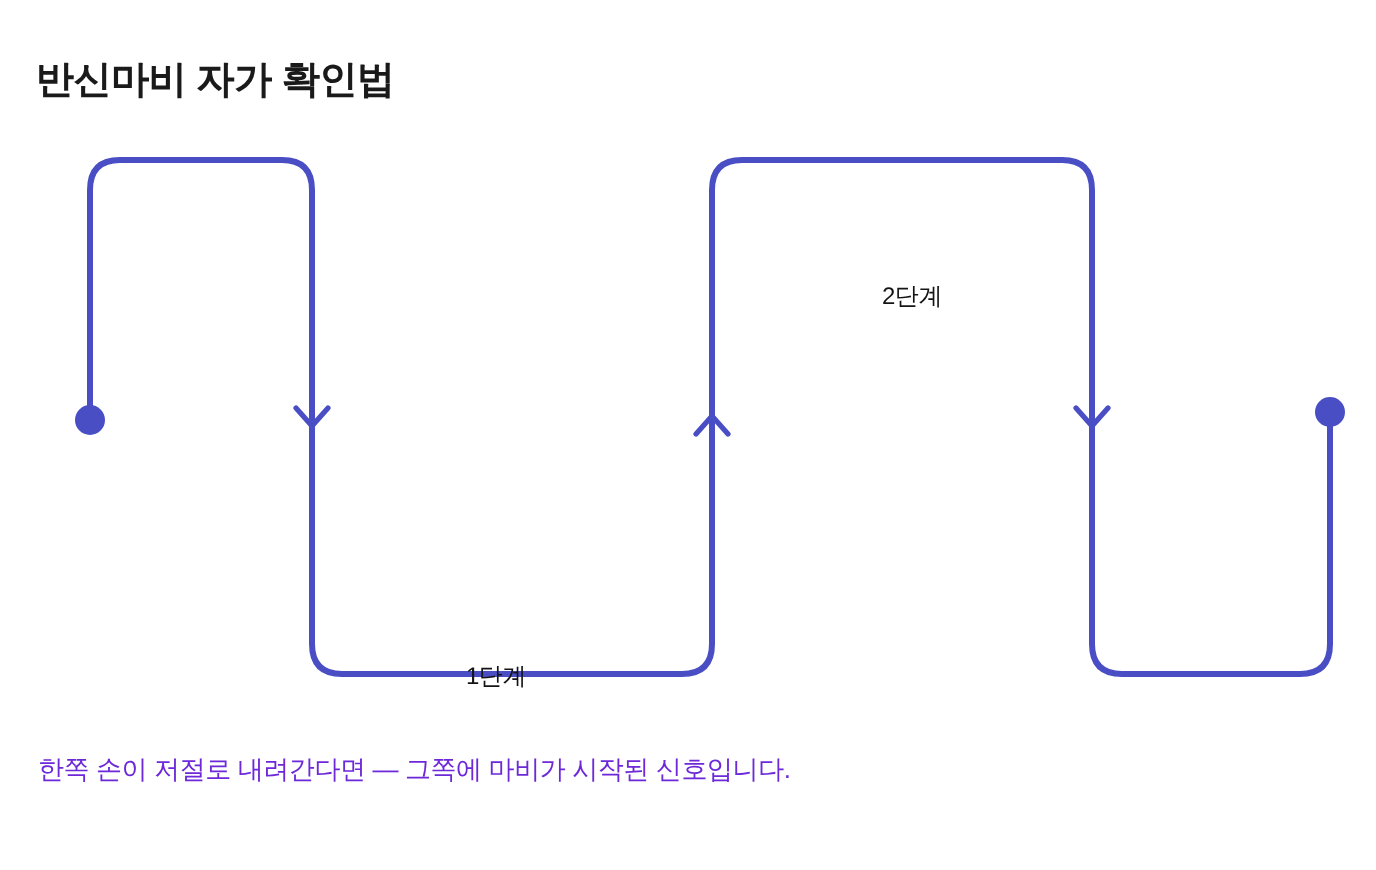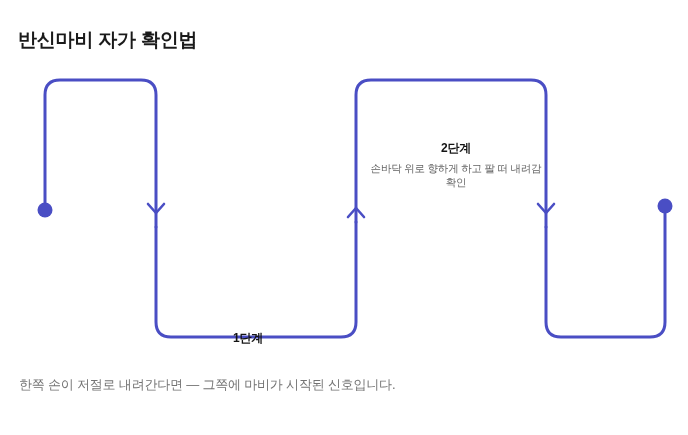--- a/index.html
+++ b/index.html
@@ -50,21 +50,21 @@
   }
 
   
   .step-label {
     position: absolute;
     text-align: center;
     line-height: 1.35;
   }
   .step-title {
     font-size: 12px;
-    font-weight: 700;
+    font-weight: 400;
     color: #141414;
     letter-spacing: -0.2px;
     display: block;
   }
   .step-desc {
     font-size: 10.5px;
     font-weight: 400;
     color: #636363;
     letter-spacing: -0.2px;
     display: block;
@@ -81,21 +81,21 @@
     top: 88px;
     width: 180px;
   }
 
   
   #caption {
     position: absolute;
     left: 19px;
     top: 376px;
     font-size: 13px;
-    color: #737373;
+    color: #6d28d9;
     letter-spacing: -0.2px;
     white-space: nowrap;
   }
 </style>
 </head>
 <body>
 
 <div id="page">
 
   <h1 id="page-title">반신마비 자가 확인법</h1>
@@ -124,20 +124,19 @@
       <circle cx="45" cy="158" r="7.5" fill="#4a4ec4"></circle>
       <circle cx="665" cy="154" r="7.5" fill="#4a4ec4"></circle>
     </svg>
 
     <div class="step-label" id="step-1-label">
       <span class="step-title">1단계</span>
     </div>
 
     <div class="step-label" id="step-2-label">
       <span class="step-title">2단계</span>
-      <span class="step-desc">손바닥 위로 향하게 하고 팔 떠 내려감 확인</span>
     </div>
 
   </div>
 
   <div id="caption">한쪽 손이 저절로 내려간다면 — 그쪽에 마비가 시작된 신호입니다.</div>
 
 </div>
 
 </body></html>

